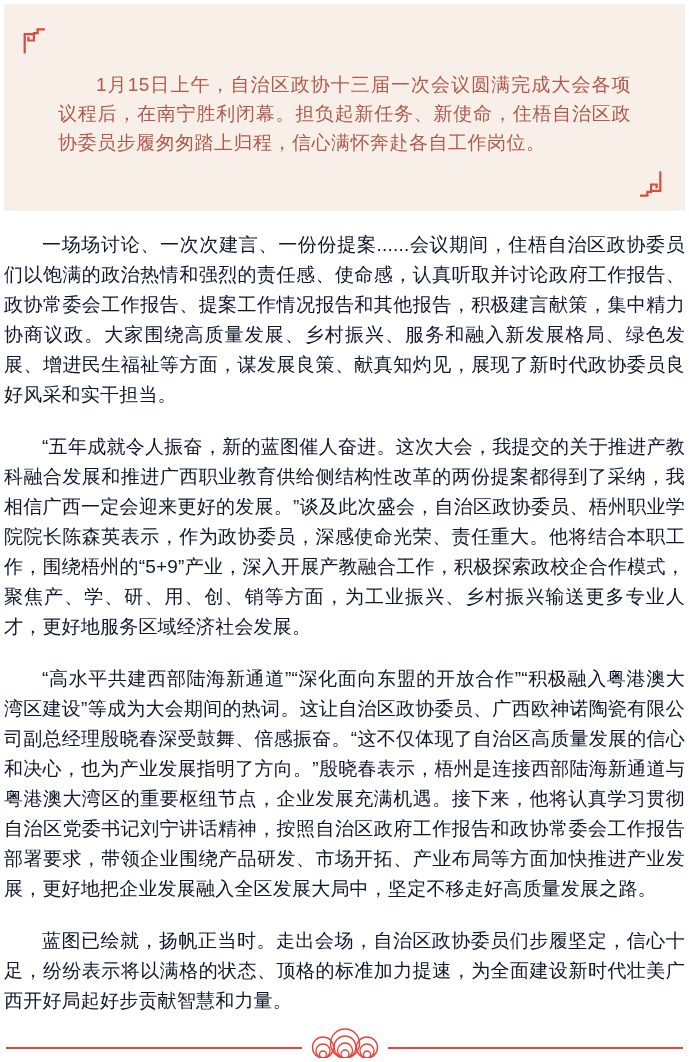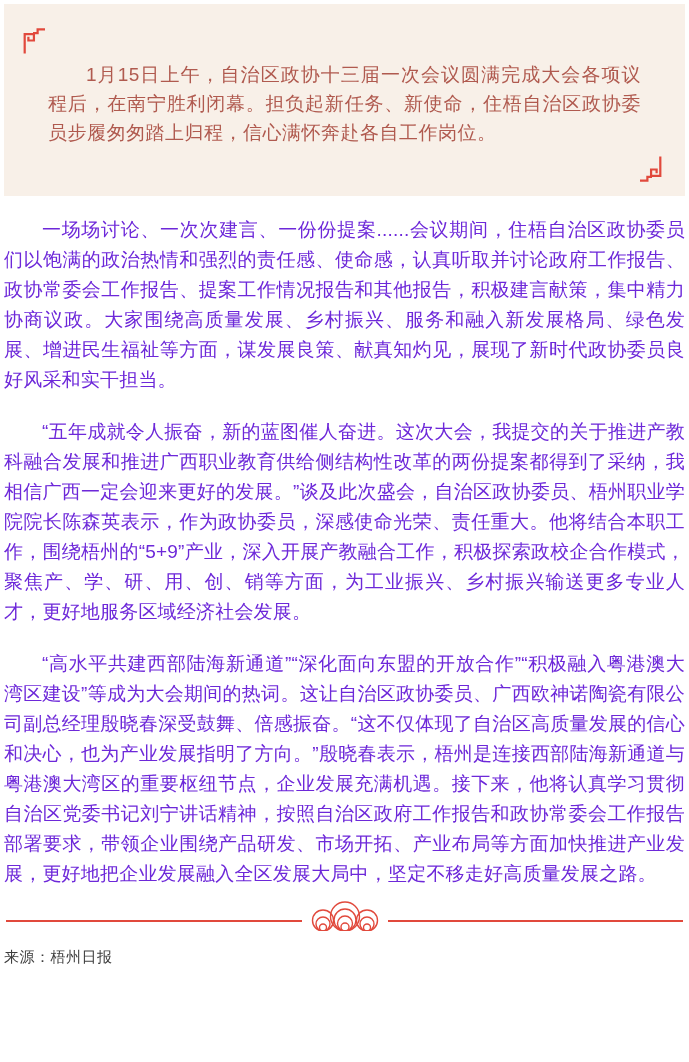--- a/index.html
+++ b/index.html
@@ -14,37 +14,37 @@
   
   .intro-box {
     position: relative;
     margin: 4px 4px 0 4px;
     background: #f8f0e8;
     box-sizing: border-box;
     min-height: 192px;
     padding: 56px 44px 44px 44px;
   }
   .intro-text {
-    margin: 0;
+    margin: 10px;
     color: #b05a4f;
     font-size: 19px;
     line-height: 29px;
     text-indent: 2em;
     text-align: justify;
     letter-spacing: 0.5px;
   }
   .fret { position: absolute; width: 24px; height: 27px; }
   .fret-tl { left: 17px; top: 23px; }
   .fret-br { right: 21px; bottom: 13px; transform: rotate(180deg); }
 
   
   .article { margin: 19px 4px 0 4px; }
   .article p {
     margin: 0 0 22px 0;
-    color: #6d28d9;
+    color: #0f172a;
     font-size: 19px;
     line-height: 30px;
     text-indent: 2em;
     text-align: justify;
     letter-spacing: 0.2px;
   }
   .article p:last-child { margin-bottom: 0; }
 
   
   .divider {
@@ -88,20 +88,21 @@
         <path d="M4 28 V7 H14 V14 H8 V10"></path>
         <path d="M13 6 H18 V2 H26"></path>
       </svg>
     </span>
   </section>
 
   <article class="article">
     <p>一场场讨论、一次次建言、一份份提案......会议期间，住梧自治区政协委员们以饱满的政治热情和强烈的责任感、使命感，认真听取并讨论政府工作报告、政协常委会工作报告、提案工作情况报告和其他报告，积极建言献策，集中精力协商议政。大家围绕高质量发展、乡村振兴、服务和融入新发展格局、绿色发展、增进民生福祉等方面，谋发展良策、献真知灼见，展现了新时代政协委员良好风采和实干担当。</p>
     <p>“五年成就令人振奋，新的蓝图催人奋进。这次大会，我提交的关于推进产教科融合发展和推进广西职业教育供给侧结构性改革的两份提案都得到了采纳，我相信广西一定会迎来更好的发展。”谈及此次盛会，自治区政协委员、梧州职业学院院长陈森英表示，作为政协委员，深感使命光荣、责任重大。他将结合本职工作，围绕梧州的“5+9”产业，深入开展产教融合工作，积极探索政校企合作模式，聚焦产、学、研、用、创、销等方面，为工业振兴、乡村振兴输送更多专业人才，更好地服务区域经济社会发展。</p>
     <p>“高水平共建西部陆海新通道”“深化面向东盟的开放合作”“积极融入粤港澳大湾区建设”等成为大会期间的热词。这让自治区政协委员、广西欧神诺陶瓷有限公司副总经理殷晓春深受鼓舞、倍感振奋。“这不仅体现了自治区高质量发展的信心和决心，也为产业发展指明了方向。”殷晓春表示，梧州是连接西部陆海新通道与粤港澳大湾区的重要枢纽节点，企业发展充满机遇。接下来，他将认真学习贯彻自治区党委书记刘宁讲话精神，按照自治区政府工作报告和政协常委会工作报告部署要求，带领企业围绕产品研发、市场开拓、产业布局等方面加快推进产业发展，更好地把企业发展融入全区发展大局中，坚定不移走好高质量发展之路。</p>
+    <p>蓝图已绘就，扬帆正当时。走出会场，自治区政协委员们步履坚定，信心十足，纷纷表示将以满格的状态、顶格的标准加力提速，为全面建设新时代壮美广西开好局起好步贡献智慧和力量。</p>
   </article>
 
   <div class="divider">
     <span class="divider-line"></span>
     <span class="cloud-wrap">
       <svg viewBox="0 0 68 32" width="68" height="32">
         <defs>
             <clipPath id="cloudcut">
               <rect x="0" y="0" width="68" height="30"></rect>
             </clipPath>

